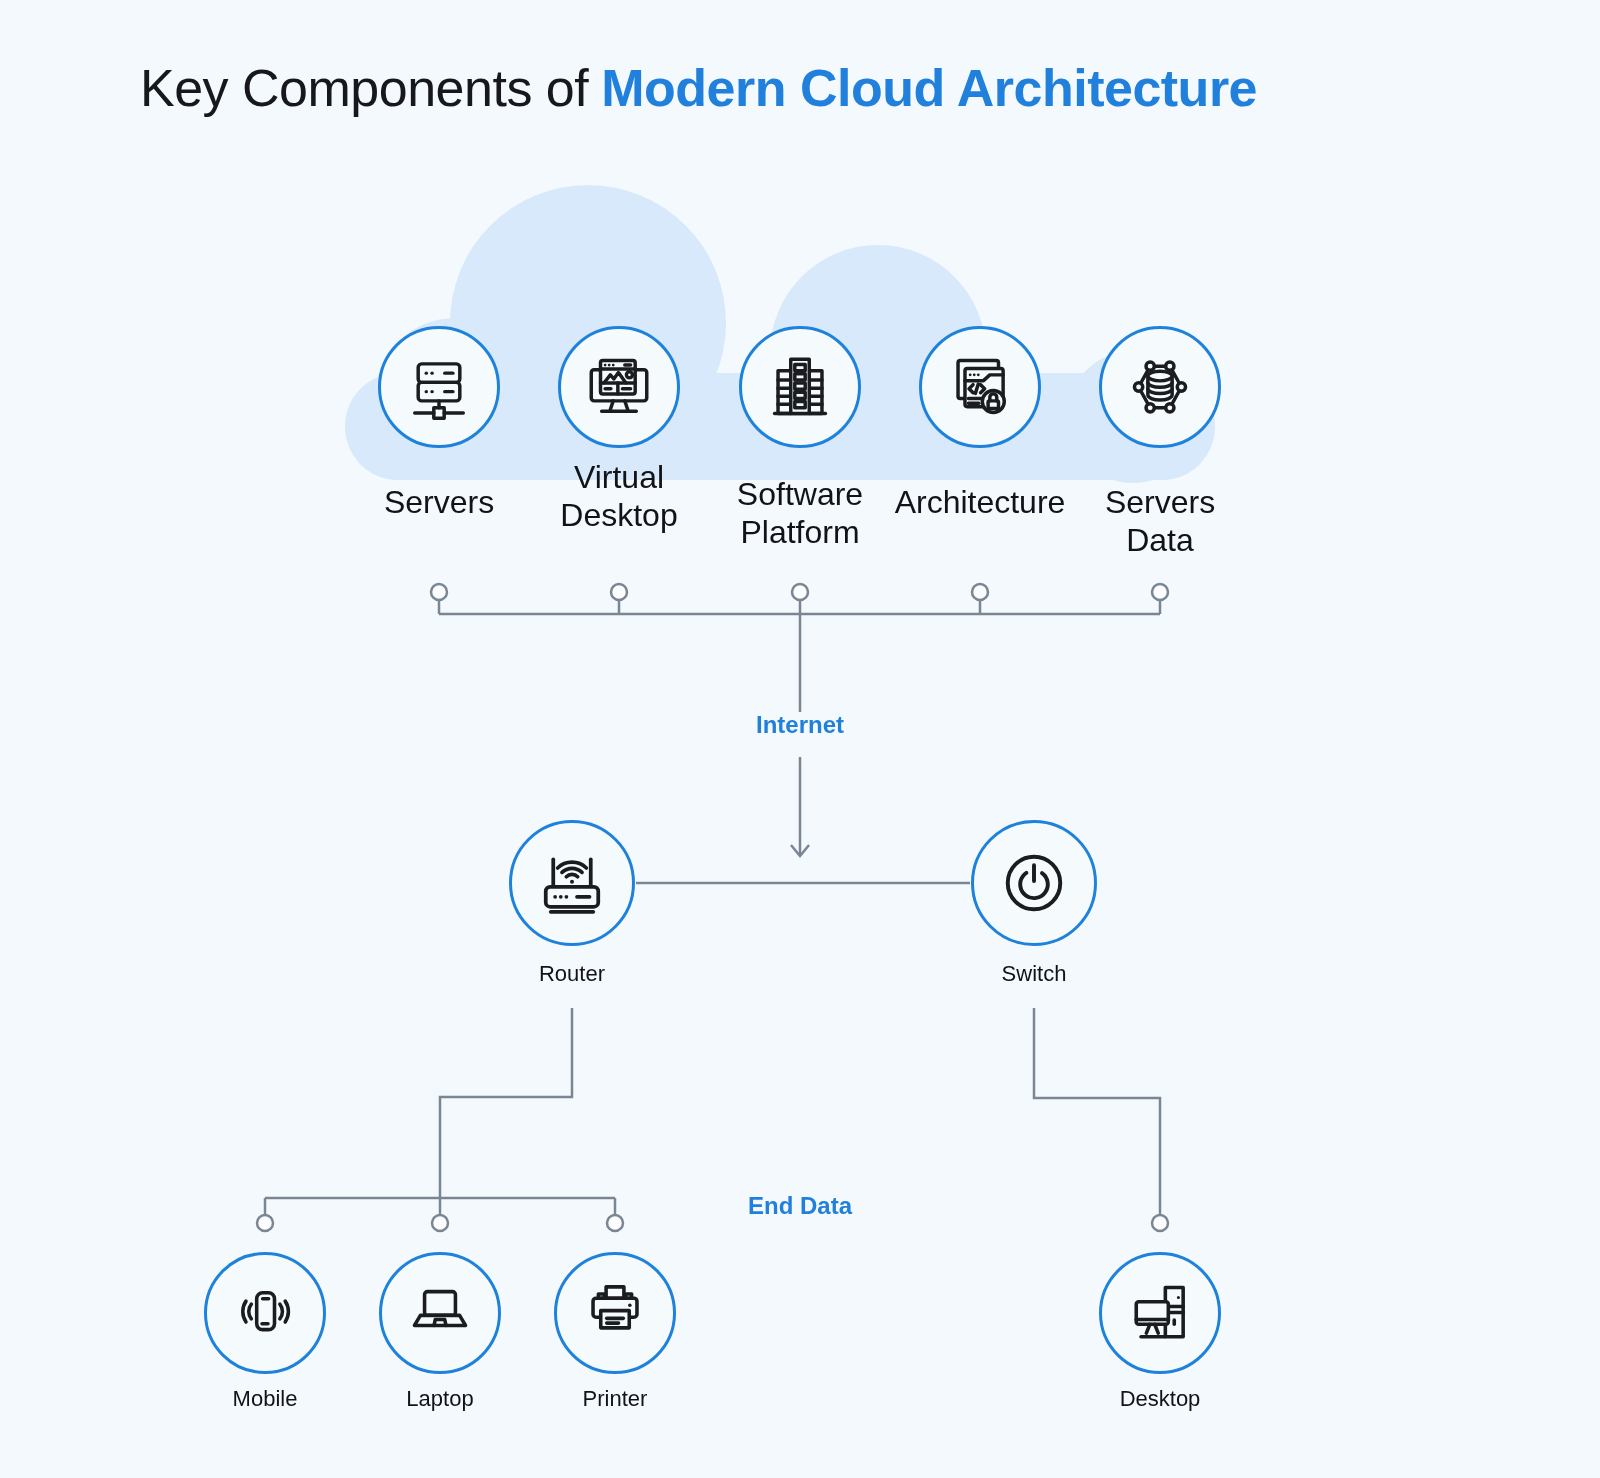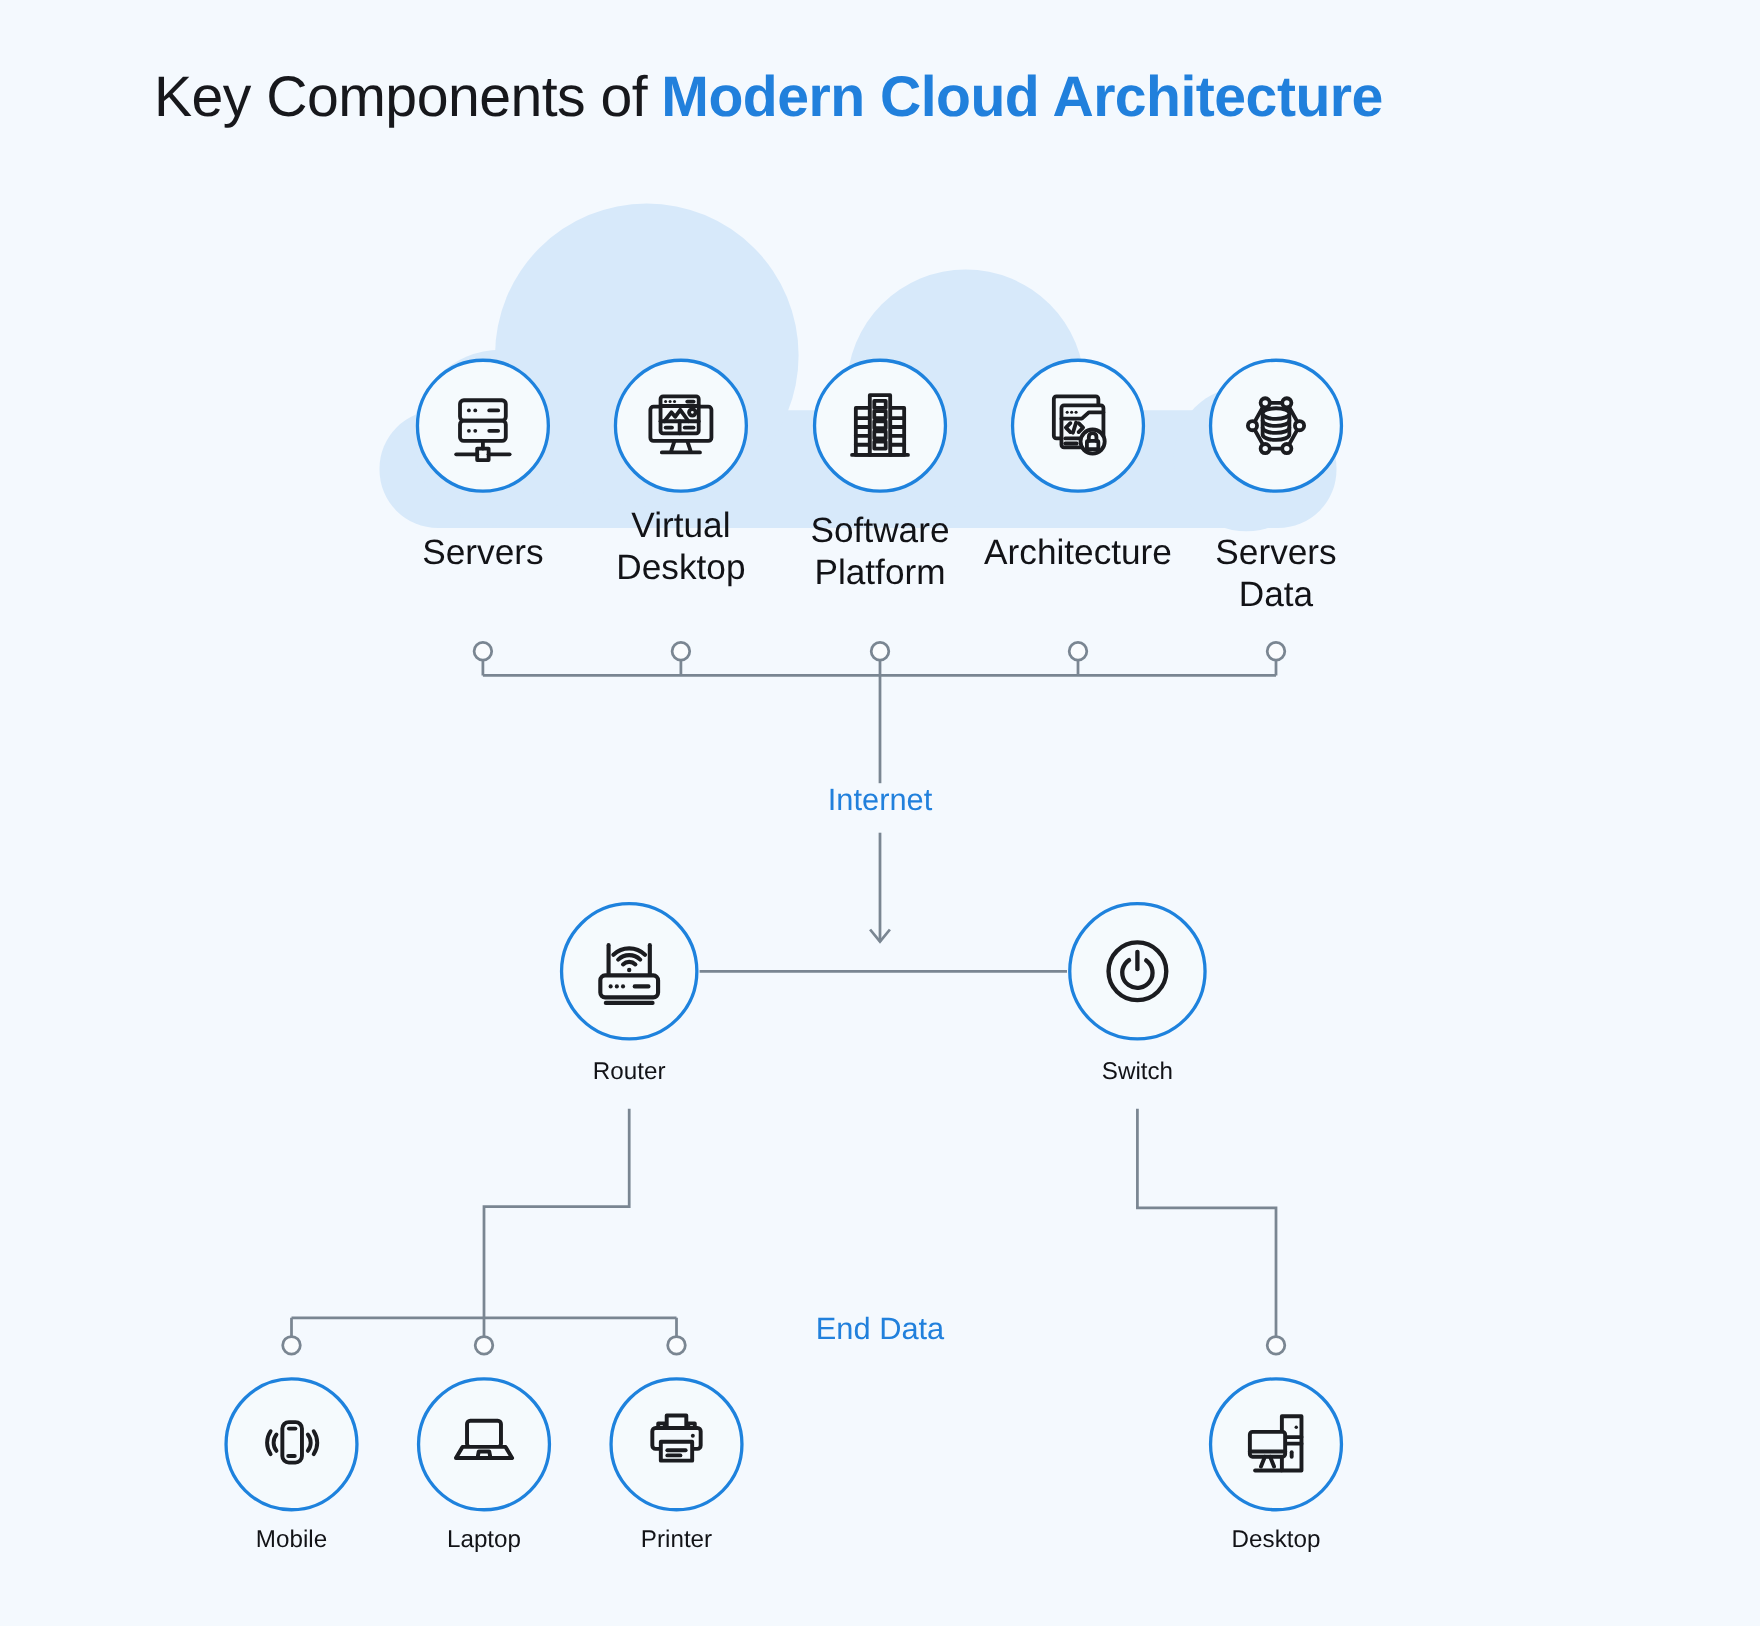--- a/index.html
+++ b/index.html
@@ -20,21 +20,21 @@
   .title .hl{font-weight:800;color:var(--blue);}
   .node{position:absolute;width:122px;height:122px;border-radius:50%;
         border:3px solid var(--node-border);background:var(--node-fill);
         display:flex;align-items:center;justify-content:center;z-index:1;box-sizing:border-box;}
   .node.big{width:126px;height:126px;}
   .node-label{position:absolute;transform:translateX(-50%);font-size:32px;line-height:1.18;
               color:var(--ink);text-align:center;font-weight:400;z-index:2;}
   .lbl-wrap{width:128px;}
   .lbl-nowrap{white-space:nowrap;}
   .lbl-md{font-size:22px;}
-  .net-label{position:absolute;transform:translateX(-50%);font-size:28px;font-weight:400;
+  .net-label{position:absolute;transform:translateX(-50%);font-size:24px;font-weight:700;
              color:var(--blue);z-index:2;white-space:nowrap;}
   .icon{stroke:#1B1C20;stroke-width:3;fill:none;stroke-linecap:round;stroke-linejoin:round;}
   .icon .fillbg{fill:var(--node-fill);}
   .icon .dot{fill:#1B1C20;stroke:none;}
 </style>
 </head>
 <body>
 
 <div class="canvas">
 
@@ -127,21 +127,21 @@
       <line x1="40" y1="40" x2="51" y2="40"></line>
         <line x1="40" y1="47" x2="51" y2="47"></line>
       <rect class="fillbg" x="24" y="8" width="16" height="47"></rect>
       <rect x="27.5" y="12.5" width="9" height="5.5"></rect>
       <rect x="27.5" y="20.5" width="9" height="5.5"></rect>
       <rect x="27.5" y="28.5" width="9" height="5.5"></rect>
       <rect x="27.5" y="36.5" width="9" height="5.5"></rect>
       <rect x="27.5" y="44.5" width="9" height="5.5"></rect>
     </svg>
   </div>
-  <div class="node-label lbl-wrap" style="left:800px;top:464px">Software Platform</div>
+  <div class="node-label lbl-wrap" style="left:800px;top:476px">Software Platform</div>
 
   <div class="node" style="left:919px;top:326px">
     <svg class="icon" width="74" height="74" viewBox="0 0 64 64">
       <rect x="13" y="9" width="35" height="33" rx="2"></rect>
       <rect class="fillbg" x="19" y="16" width="33" height="33" rx="2"></rect>
       <path d="M19 26.5 H35 L40.5 21.5 H52"></path>
       <circle class="dot" cx="23.5" cy="21.5" r="1.2"></circle>
         <circle class="dot" cx="27" cy="21.5" r="1.2"></circle>
         <circle class="dot" cx="30.5" cy="21.5" r="1.2"></circle>
       <path d="M26 30 L22.5 33.5 L26 37"></path>

